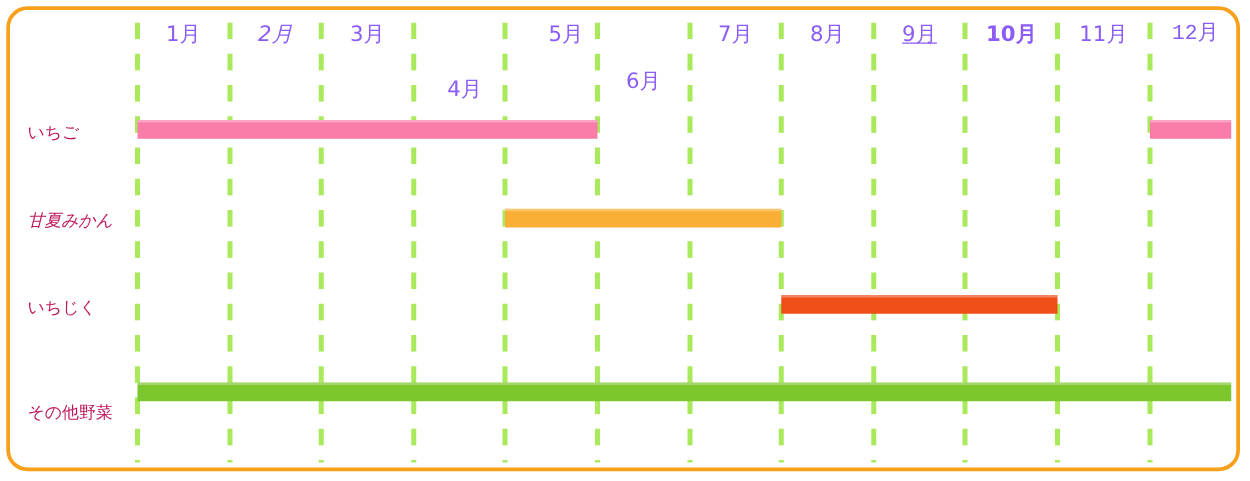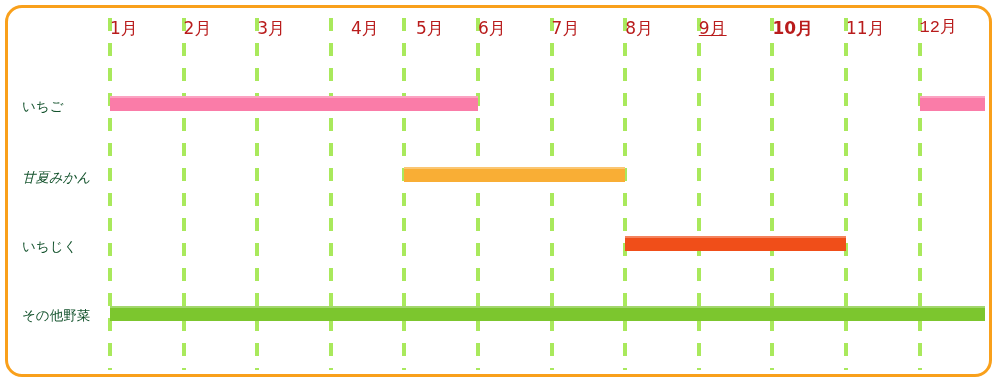--- a/index.html
+++ b/index.html
@@ -53,34 +53,34 @@
         rgba(255,255,255,0) 13px, rgba(255,255,255,0) 25px);
     background-size: 4px 25px;
     background-repeat: repeat-y;
   }
 
   .month-label {
     position: absolute;
     top: 16px;
     height: 24px;
     line-height: 24px;
-    text-align: left;
+    text-align: center;
     font-size: 17px;
-    color: #b91c1c;
+    color: #8b5cf6;
     letter-spacing: 0px;
     white-space: nowrap;
   }
 
   .row-label {
     position: absolute;
     left: 22px;
     height: 18px;
     line-height: 18px;
     font-size: 13.5px;
-    color: #14532d;
+    color: #be185d;
     white-space: nowrap;
   }
 
   .bar {
     position: absolute;
     height: 15px;
     border-radius: 0px;
   }
 
   
@@ -107,37 +107,37 @@
         <div class="gridline" style="left: 476px;"></div>
         <div class="gridline" style="left: 549.6px;"></div>
         <div class="gridline" style="left: 623.2px;"></div>
         <div class="gridline" style="left: 696.8px;"></div>
         <div class="gridline" style="left: 770.4px;"></div>
         <div class="gridline" style="left: 844px;"></div>
         <div class="gridline" style="left: 917.6px;"></div>
       </div>
     <div id="month-labels">
         <div class="month-label" style="left: 110px; width: 73.6px;">1月</div>
-        <div class="month-label" style="left: 183.6px; width: 73.6px;">2月</div>
+        <div class="month-label" style="left: 183.6px; width: 73.6px; font-style: italic;">2月</div>
         <div class="month-label" style="left: 257.2px; width: 73.6px;">3月</div>
-        <div class="month-label" style="left: 351px; width: 73.6px;">4月</div>
+        <div class="month-label" style="left: 335px; width: 73.6px; margin-top: 44px;">4月</div>
         <div class="month-label" style="left: 416px; width: 73.6px;">5月</div>
-        <div class="month-label" style="left: 478px; width: 73.6px;">6月</div>
+        <div class="month-label" style="left: 478px; width: 73.6px; margin-top: 37px;">6月</div>
         <div class="month-label" style="left: 551.6px; width: 73.6px;">7月</div>
         <div class="month-label" style="left: 625.2px; width: 73.6px;">8月</div>
         <div class="month-label" style="left: 698.8px; width: 73.6px; text-decoration: underline;">9月</div>
         <div class="month-label" style="left: 772.4px; width: 73.6px; font-weight: bold;">10月</div>
         <div class="month-label" style="left: 846px; width: 73.6px;">11月</div>
         <div class="month-label" style="left: 919.6px; width: 73.6px; font-family: Liberation Mono, monospace;">12月</div>
       </div>
     <div id="row-labels">
         <div class="row-label" style="top: 97px;">いちご</div>
         <div class="row-label" style="top: 168px; font-style: italic;">甘夏みかん</div>
         <div class="row-label" style="top: 237px; text-align: right;">いちじく</div>
-        <div class="row-label" style="top: 306px;">その他野菜</div>
+        <div class="row-label" style="top: 321px; font-family: Liberation Serif, serif;">その他野菜</div>
       </div>
     <div id="bars">
         <div class="bar" title="いちご 1月〜5月" style="left: 110px; width: 368px; top: 96px; background: rgb(250, 124, 168);"></div>
         <div class="bar" title="いちご 12月" style="left: 919.6px; width: 65.4px; top: 96px; background: rgb(250, 124, 168);"></div>
         <div class="bar" title="甘夏みかん 5月〜7月" style="left: 404.4px; width: 220.8px; top: 167px; background: rgb(249, 174, 53);"></div>
         <div class="bar" title="いちじく 8月〜10月" style="left: 625.2px; width: 220.8px; top: 236px; background: rgb(240, 78, 25);"></div>
         <div class="bar" title="その他野菜 1月〜12月" style="left: 110px; width: 875px; top: 306px; background: rgb(124, 198, 46);"></div>
       </div>
   </div>
 

